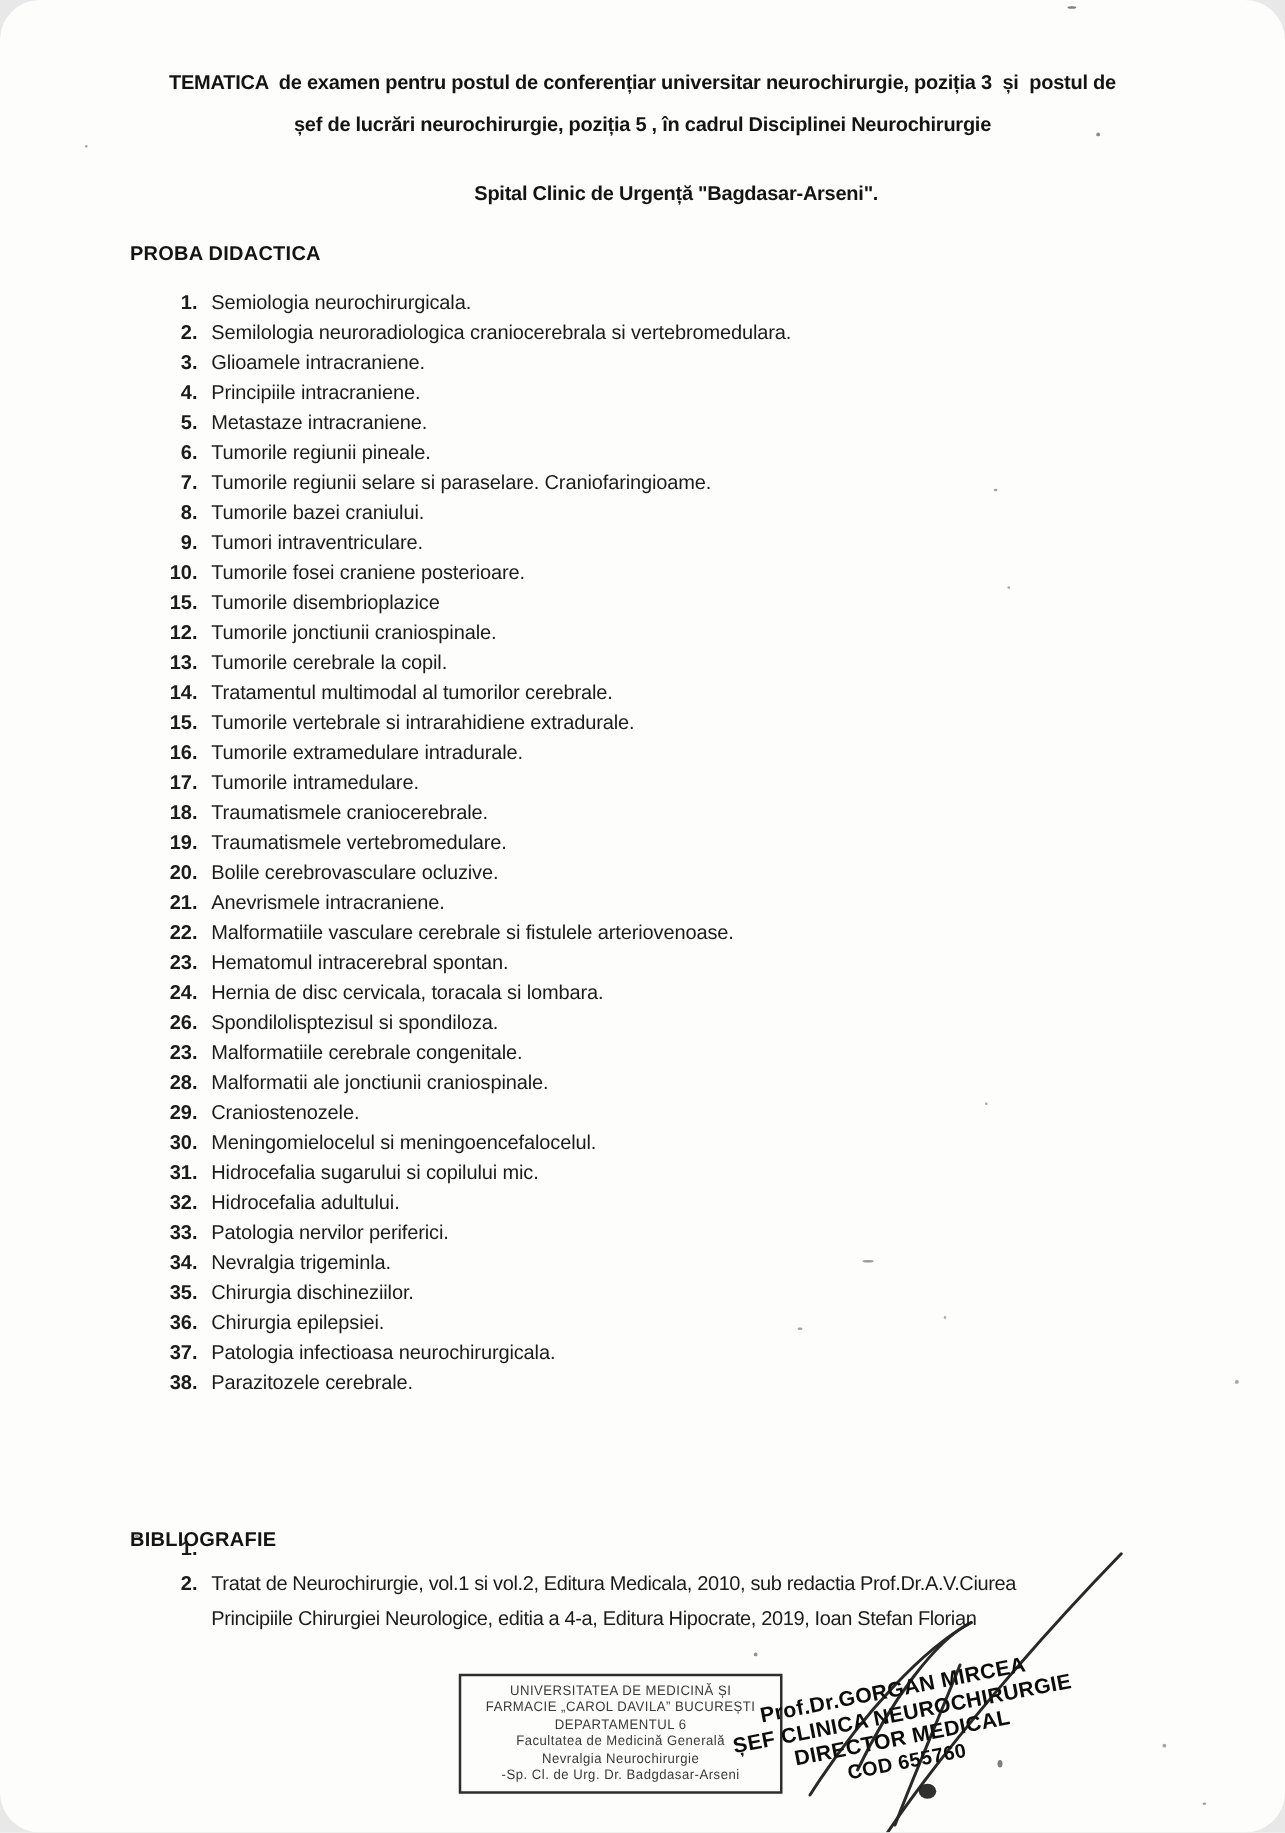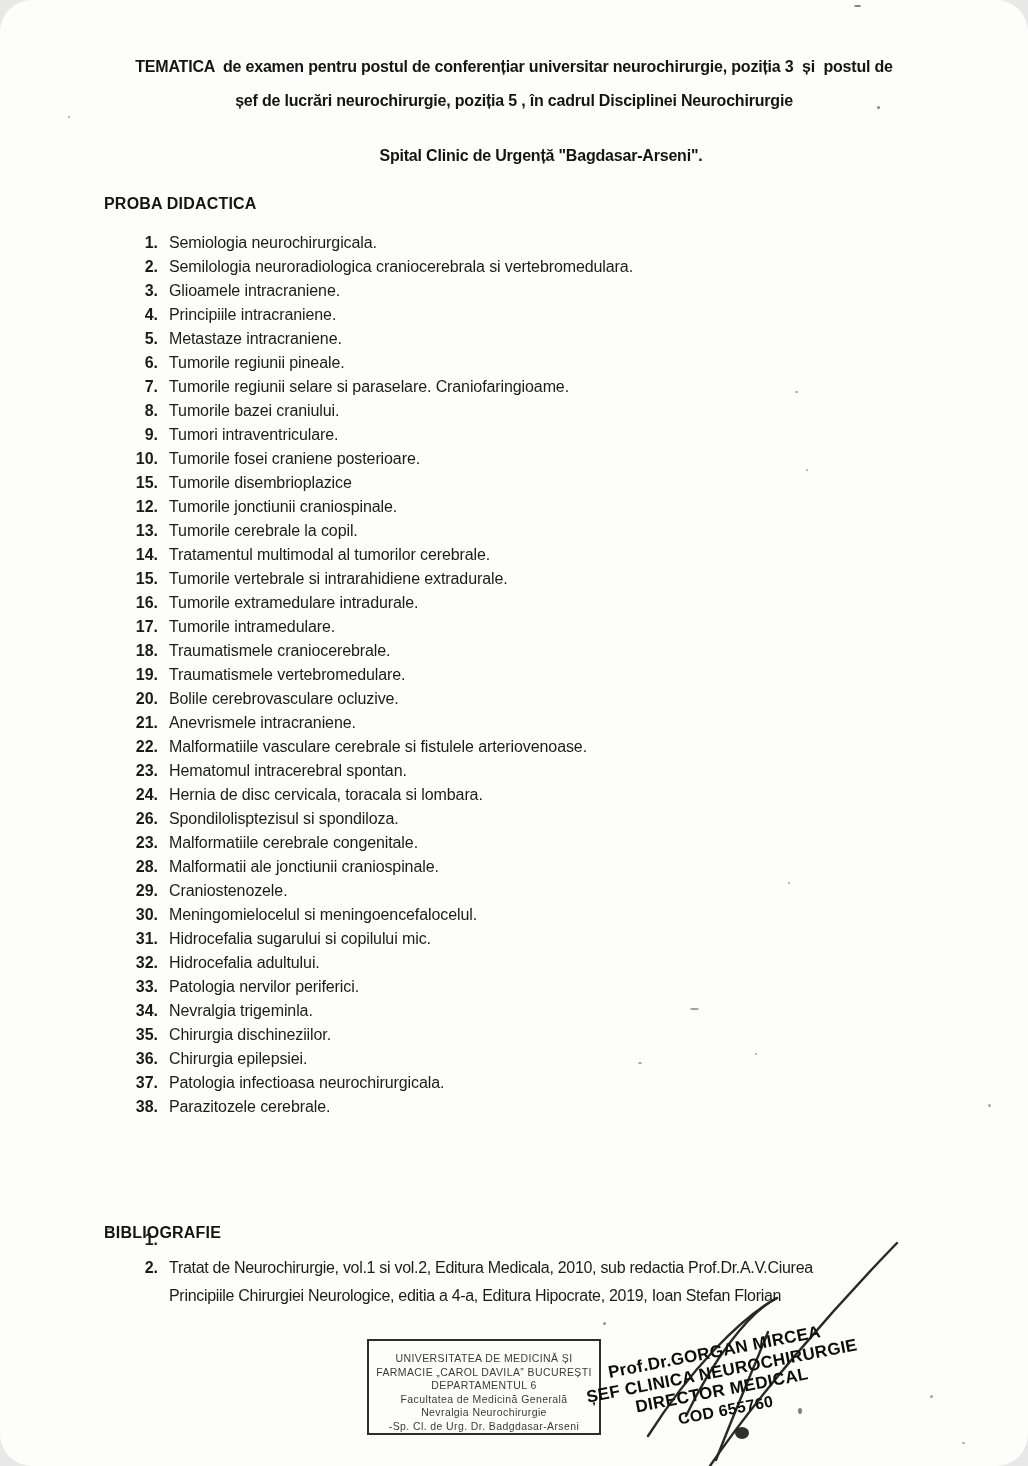--- a/index.html
+++ b/index.html
@@ -45,24 +45,24 @@
   .row .txt{
     padding-left:11px;
     font-size:16px;font-weight:normal;color:#1b1b1b;
     letter-spacing:-0.1px;
     white-space:nowrap;
   }
   #bibs .row .txt{letter-spacing:-0.3px;margin-top:28px;}
   
   .stamp-box{
     position:absolute;left:367px;top:1339px;
-    width:234px;height:96px;
+    width:259px;height:96px;
     border:2px solid #2e2e2e;
     box-sizing:border-box;
-    display:flex;flex-direction:column;justify-content:flex-end;
+    display:flex;flex-direction:column;justify-content:center;
     text-align:center;
     color:#3a3a3a;
   }
   .stamp-box .stamp-line{
     font-size:10.5px;line-height:13.5px;
     letter-spacing:0.4px;white-space:nowrap;
     transform:scaleY(1.05);
   }
   
   .sig-stamp{

